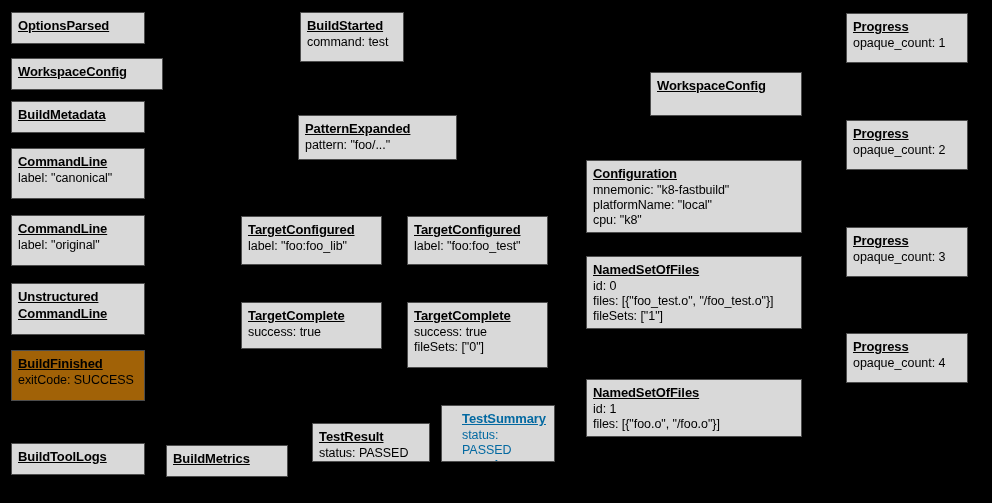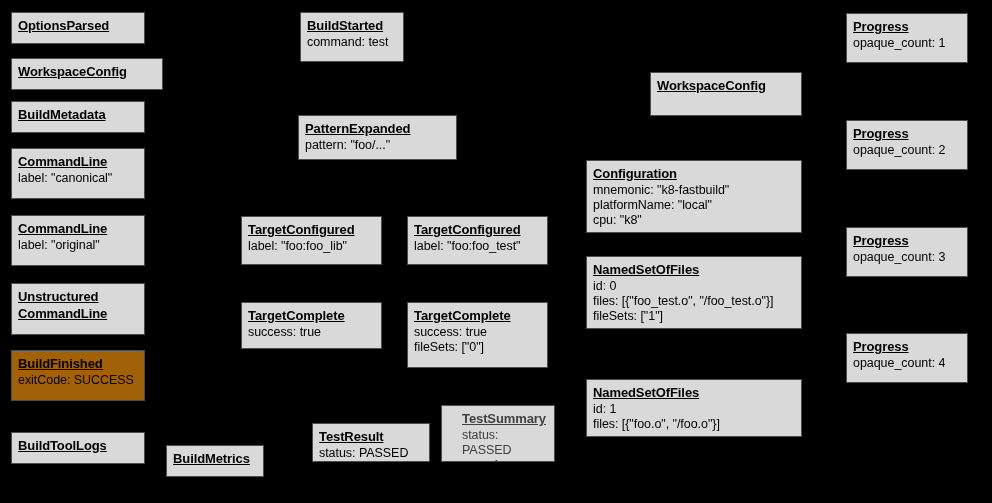--- a/index.html
+++ b/index.html
@@ -125,28 +125,28 @@
     </div>
     <div class="node" style="left: 11px; top: 350px; width: 134px; height: 51px; background: #a16207; border-color: rgb(77, 77, 77); color: rgb(0, 0, 0);">
       <div class="node-title">BuildFinished</div>
       <div class="node-fields">exitCode: SUCCESS</div>
     </div>
     <div class="node" style="left: 586px; top: 379px; width: 216px; height: 58px; background: rgb(217, 217, 217); border-color: rgb(77, 77, 77); color: rgb(0, 0, 0);">
       <div class="node-title">NamedSetOfFiles</div>
       <div class="node-fields">id: 1
 files: [{"foo.o", "/foo.o"}]</div>
     </div>
-    <div class="node" style="left: 441px; top: 405px; width: 114px; height: 57px; background: rgb(217, 217, 217); border-color: rgb(77, 77, 77); color: #404040; padding-left: 20px;">
+    <div class="node" style="left: 441px; top: 405px; width: 114px; height: 57px; background: rgb(217, 217, 217); border-color: rgb(77, 77, 77); color: #0369a1; padding-left: 20px;">
       <div class="node-title">TestSummary</div>
       <div class="node-fields">status: PASSED
 runs: 1</div>
     </div>
     <div class="node" style="left: 312px; top: 423px; width: 118px; height: 39px; background: rgb(217, 217, 217); border-color: rgb(77, 77, 77); color: rgb(0, 0, 0);">
       <div class="node-title">TestResult</div>
       <div class="node-fields">status: PASSED</div>
     </div>
-    <div class="node" style="left: 11px; top: 432px; width: 134px; height: 32px; background: rgb(217, 217, 217); border-color: rgb(77, 77, 77); color: rgb(0, 0, 0);">
+    <div class="node" style="left: 11px; top: 443px; width: 134px; height: 32px; background: rgb(217, 217, 217); border-color: rgb(77, 77, 77); color: rgb(0, 0, 0);">
       <div class="node-title">BuildToolLogs</div>
     </div>
-    <div class="node" style="left: 166px; top: 445px; width: 98px; height: 32px; background: rgb(217, 217, 217); border-color: rgb(77, 77, 77); color: rgb(0, 0, 0);">
+    <div class="node" style="left: 166px; top: 445px; width: 122px; height: 32px; background: rgb(217, 217, 217); border-color: rgb(77, 77, 77); color: rgb(0, 0, 0);">
       <div class="node-title">BuildMetrics</div>
     </div>
   </div>
 
 </body></html>

